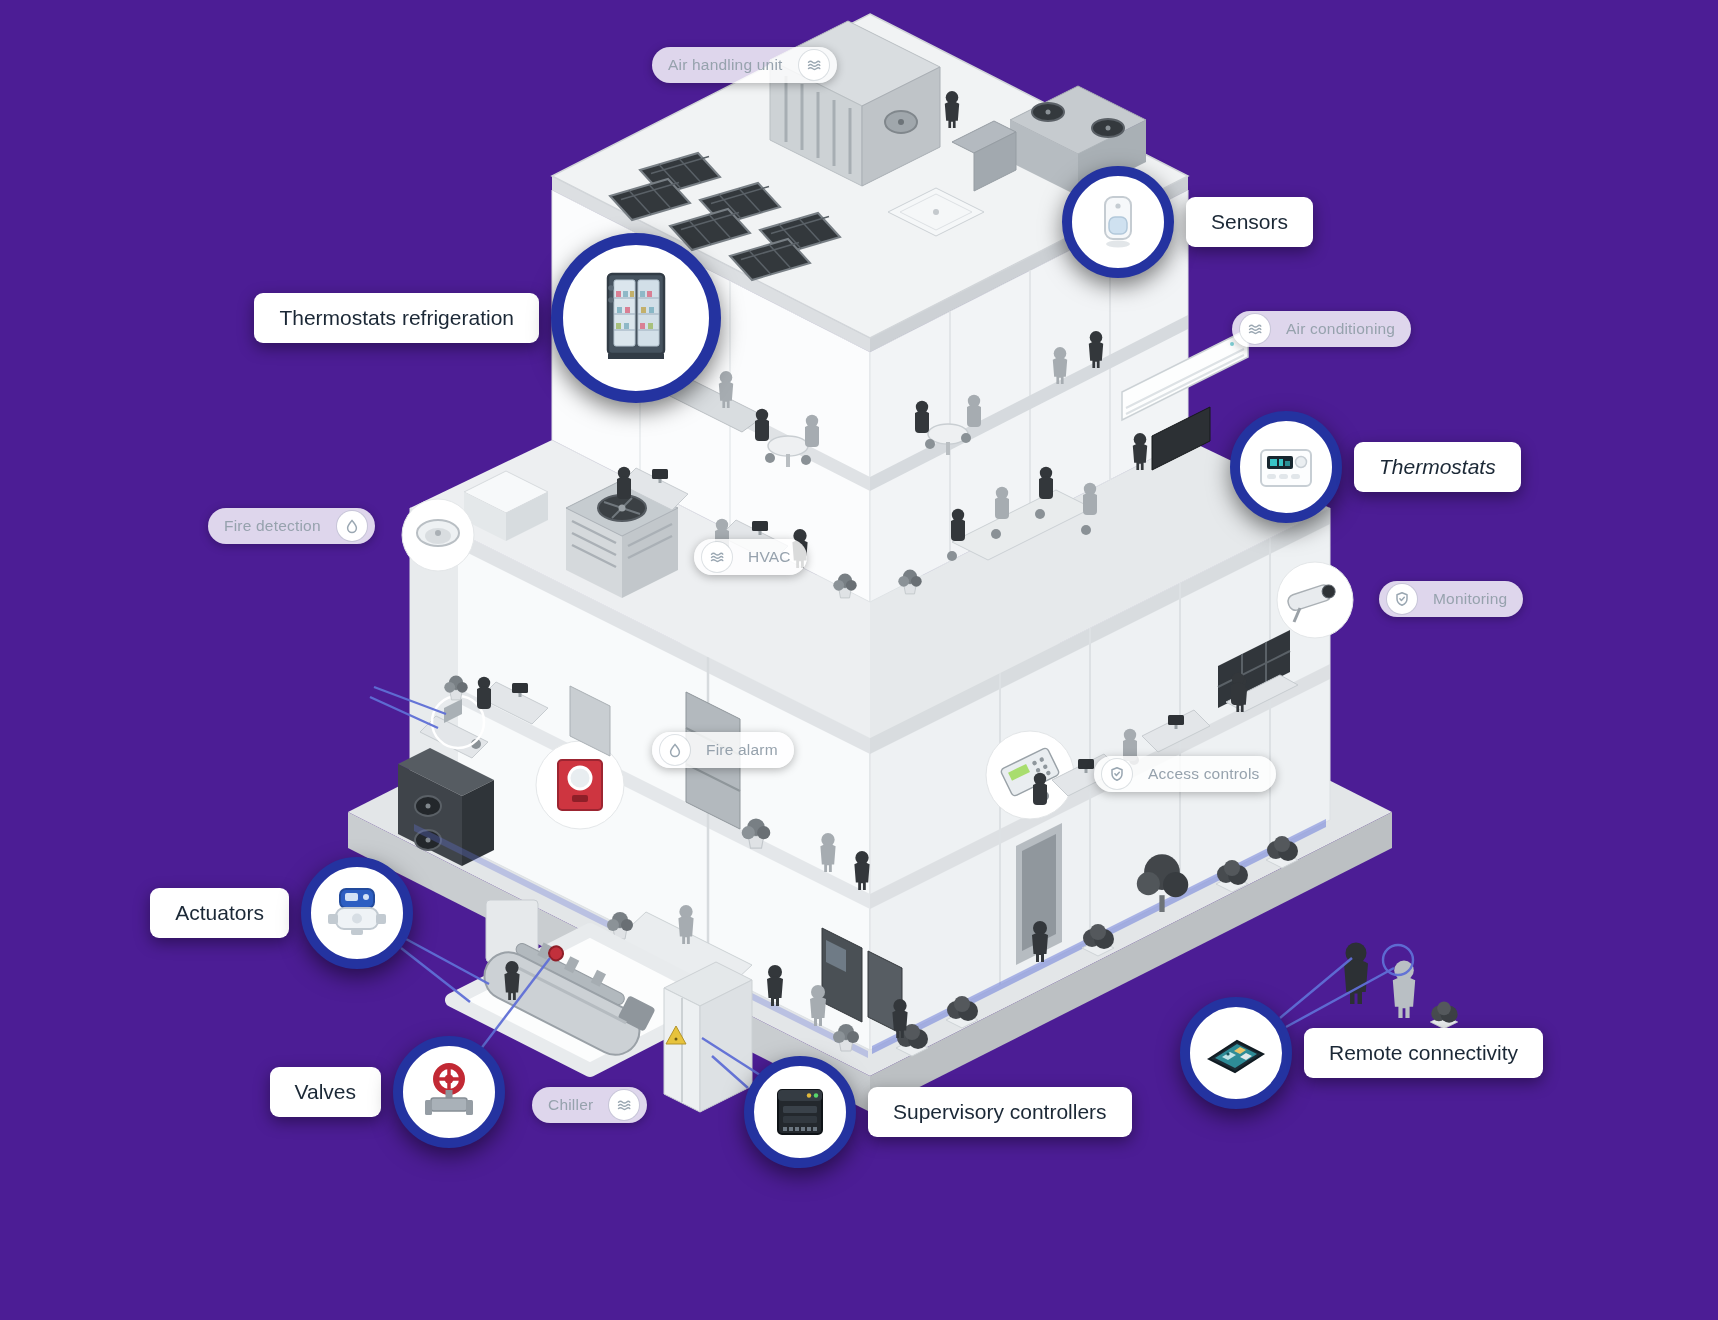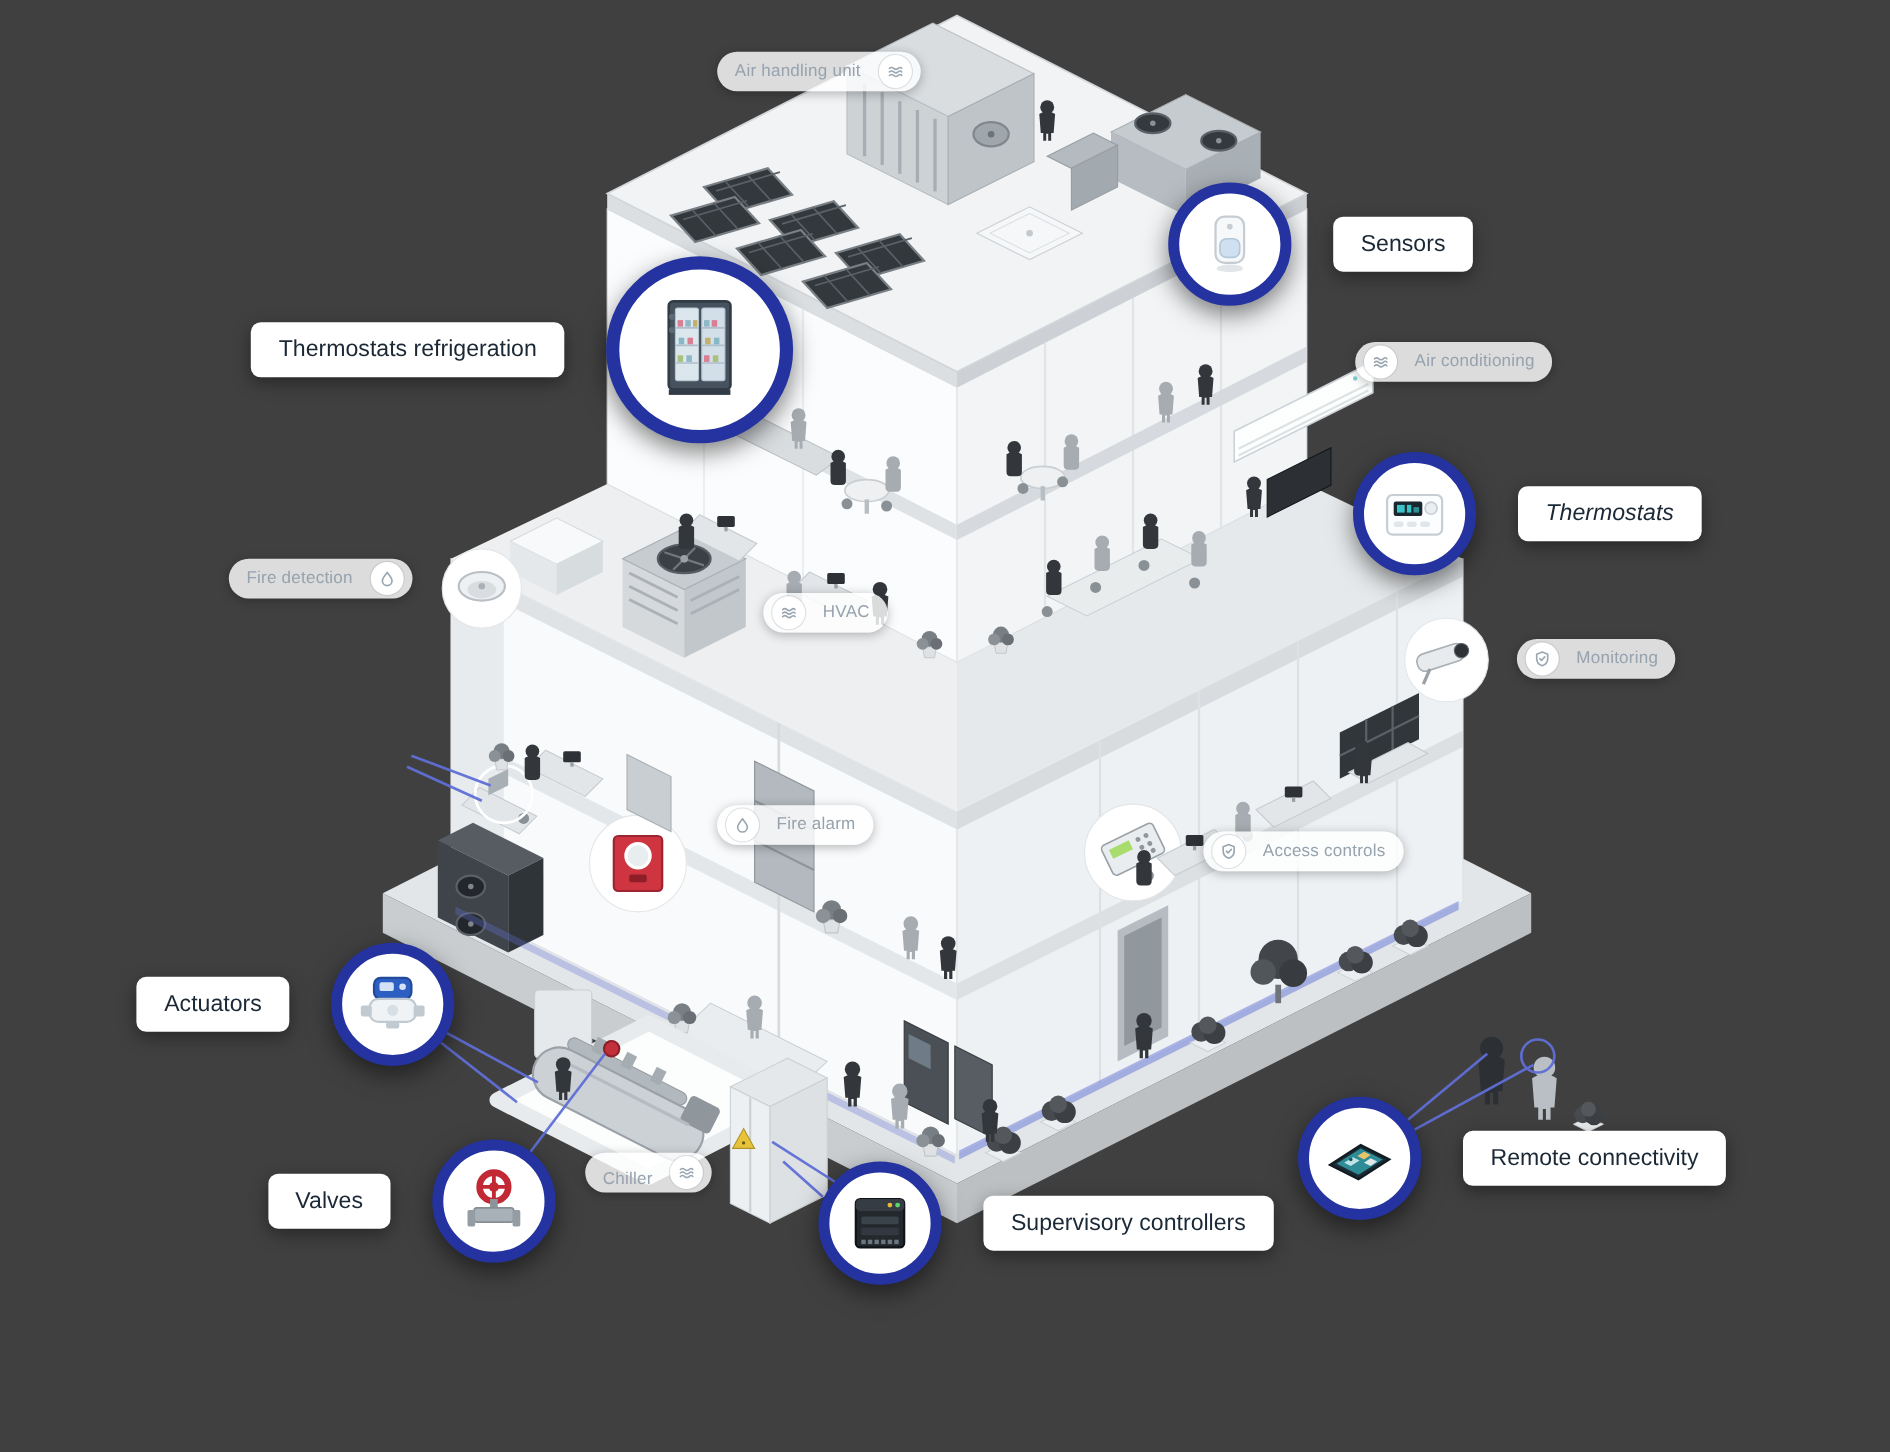--- a/index.html
+++ b/index.html
@@ -1,39 +1,39 @@
 <!DOCTYPE html>
 <html><head>
 <meta charset="utf-8">
 <style>
   * { margin:0; padding:0; box-sizing:border-box; }
   html,body { background:#000; }
   .stage {
-    position:relative; width:1718px; height:1320px; background:#404040;
+    position:relative; width:1718px; height:1320px; background:#4c1d95;
     overflow:hidden; font-family:"Liberation Sans","DejaVu Sans",sans-serif;
   }
   svg.building { position:absolute; left:0; top:0; z-index:1; }
 
   
   .pill {
     position:absolute; z-index:2; display:flex; align-items:center; gap:8px;
     background:rgba(255,255,255,0.82); border-radius:19px; height:36px;
     padding:3px 8px; color:#96a2ad; font-size:15.5px; letter-spacing:.2px;
     box-shadow:0 2px 10px rgba(0,0,0,.28);
   }
   .pill.icon-right { flex-direction:row-reverse; }
   .pill-text { white-space:nowrap; padding:0 8px; }
   .pill-icon {
     width:30px; height:30px; border-radius:50%; background:#fff; flex:0 0 auto;
     box-shadow:0 0 0 1px rgba(150,162,173,.3);
     display:flex; align-items:center; justify-content:center;
   }
 
   
-  .callout { position:absolute; z-index:3; display:flex; align-items:center; gap:38px; }
+  .callout { position:absolute; z-index:3; display:flex; align-items:center; gap:12px; }
   .callout.label-left { flex-direction:row-reverse; }
   .badge {
     width:112px; height:112px; border-radius:50%; background:#fff;
     border:10px solid #2433a0; flex:0 0 auto;
     display:flex; align-items:center; justify-content:center;
     box-shadow:0 8px 22px rgba(0,0,0,.5);
   }
   .badge.badge-lg { width:170px; height:170px; border-width:12px; }
   .callout-label {
     background:#fff; color:#1b2836; font-size:21px; font-weight:500;
@@ -463,21 +463,21 @@
 <div class="pill" style="left:1094px;top:756px;">
   <span class="pill-icon">
         <svg width="16" height="16" viewBox="0 0 16 16" fill="none" stroke="#9aa7b2" stroke-width="1.5" stroke-linecap="round" stroke-linejoin="round">
           <path d="M8 1.8 L13 3.7 V7.8 C13 11 10.8 13.2 8 14.2 C5.2 13.2 3 11 3 7.8 V3.7 Z"></path>
           <path d="M5.9 7.8 L7.4 9.4 L10.3 6.2"></path>
         </svg>
       </span>
   <span class="pill-text">Access controls</span>
 </div>
 
-<div class="pill icon-right" style="left:532px;top:1048px;align-items:flex-end;">
+<div class="pill icon-right" style="left:532px;top:1087px;">
   <span class="pill-icon">
         <svg width="16" height="16" viewBox="0 0 16 16" fill="none" stroke="#9aa7b2" stroke-width="1.4" stroke-linecap="round">
           <path d="M2.5 5.2 Q4.5 3.4 6.5 5.2 T10.5 5.2 T13.8 5.2"></path>
           <path d="M2.5 8.4 Q4.5 6.6 6.5 8.4 T10.5 8.4 T13.8 8.4"></path>
           <path d="M2.5 11.6 Q4.5 9.8 6.5 11.6 T10.5 11.6 T13.8 11.6"></path>
         </svg>
       </span>
   <span class="pill-text">Chiller</span>
 </div>
 

